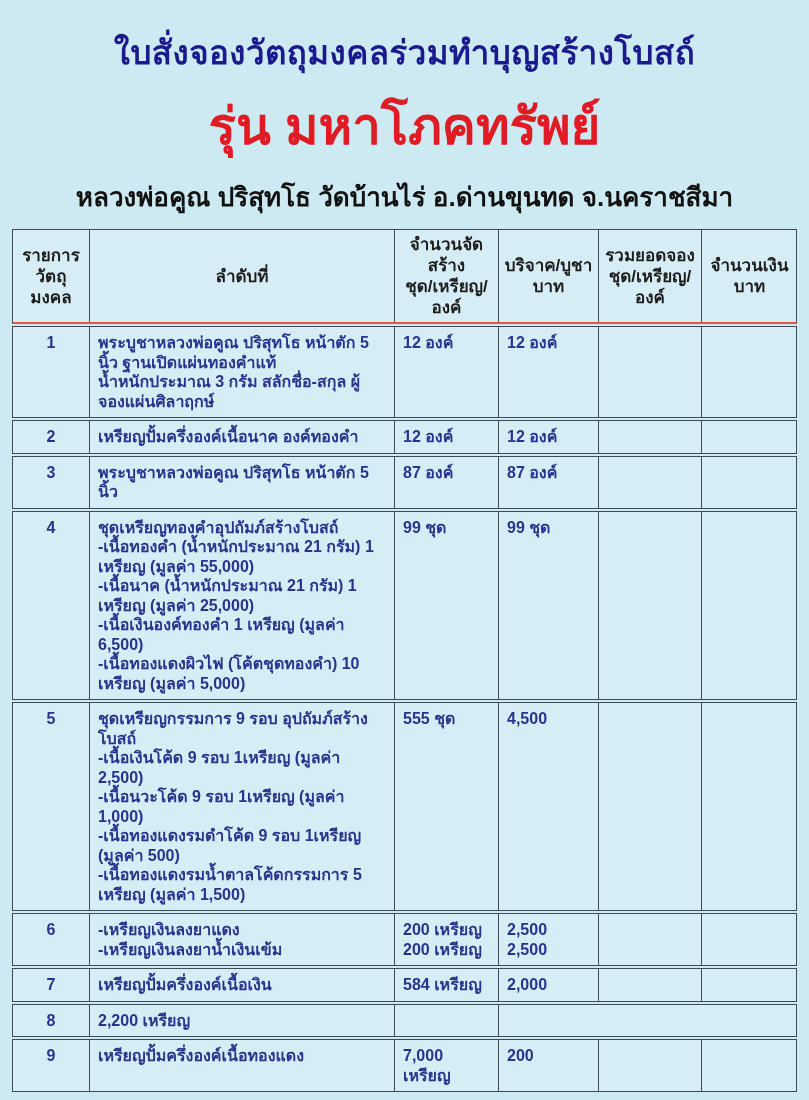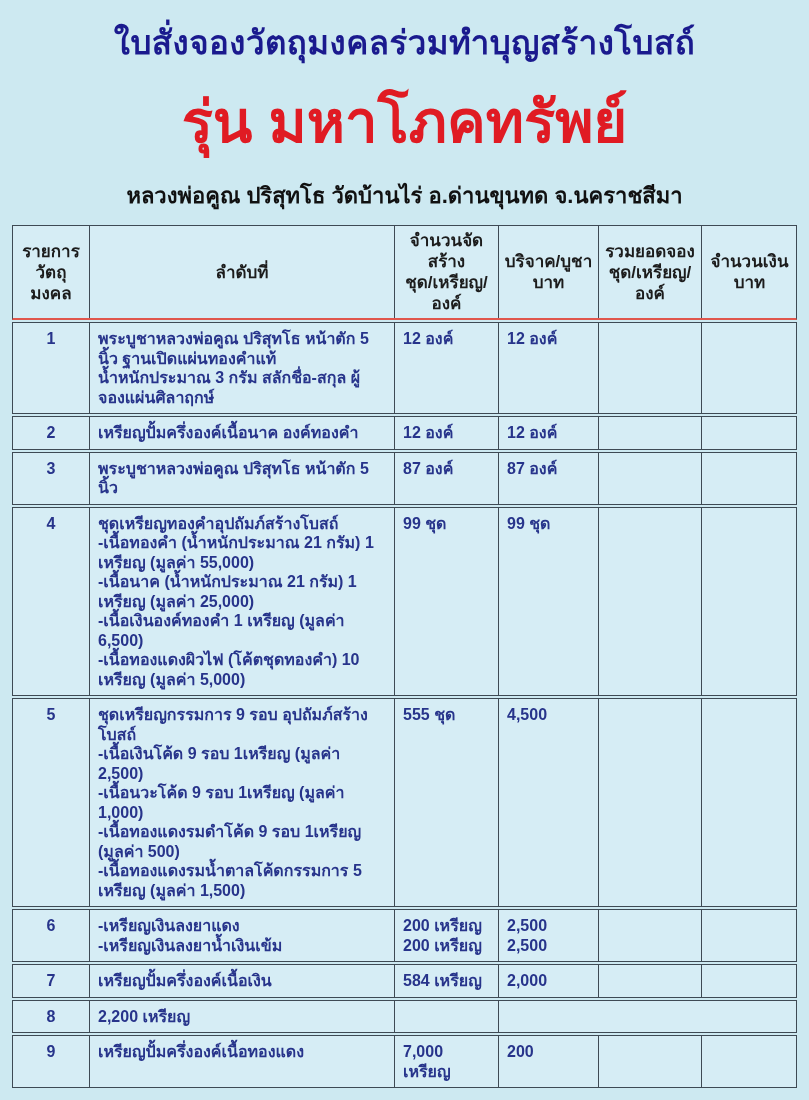--- a/index.html
+++ b/index.html
@@ -4,33 +4,33 @@
 <style>
   html,body{margin:0;padding:0;}
   body{
     width:809px;height:1100px;
     background:#cde9f1;
     font-family:"Liberation Sans",sans-serif;
     overflow:hidden;
   }
   .titles{ text-align:center; }
   .title-main{
-    padding-top:16px;
+    padding-top:26px;
     font-size:33px; font-weight:700;
     color:#1a1a8e;
     letter-spacing:0.5px;
   }
   .title-series{
     margin-top:6px;
-    font-size:58px; font-weight:700;
+    font-size:51px; font-weight:700;
     color:#e01b23;
   }
   .title-temple{
     margin-top:10px;
-    font-size:22px; font-weight:700;
+    font-size:26px; font-weight:700;
     color:#111111;
   }
   .tbl{ margin:12px 12px 0 12px; }
   .trow{
     display:grid;
     grid-template-columns:76px 305px 104px 100px 103px 96px;
     border:1px solid #3e4a54;
     background:#d6edf5;
     margin-bottom:2px;
     box-sizing:border-box;

